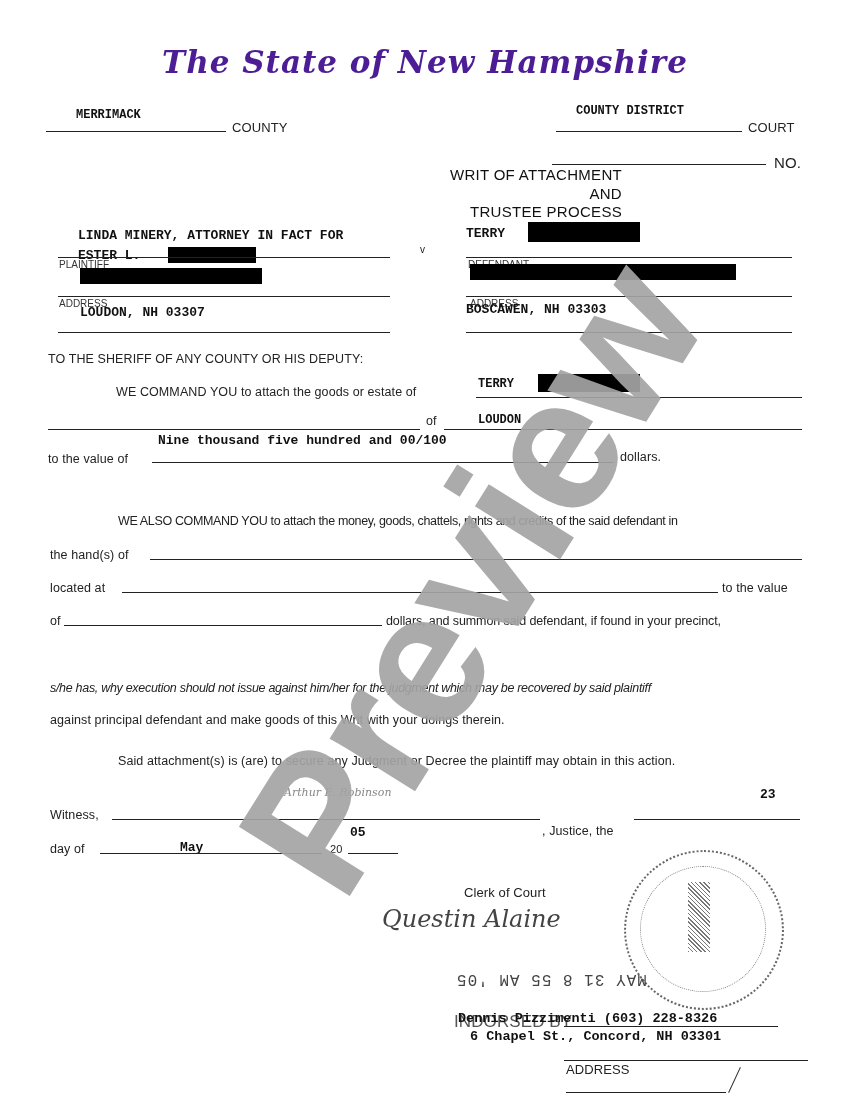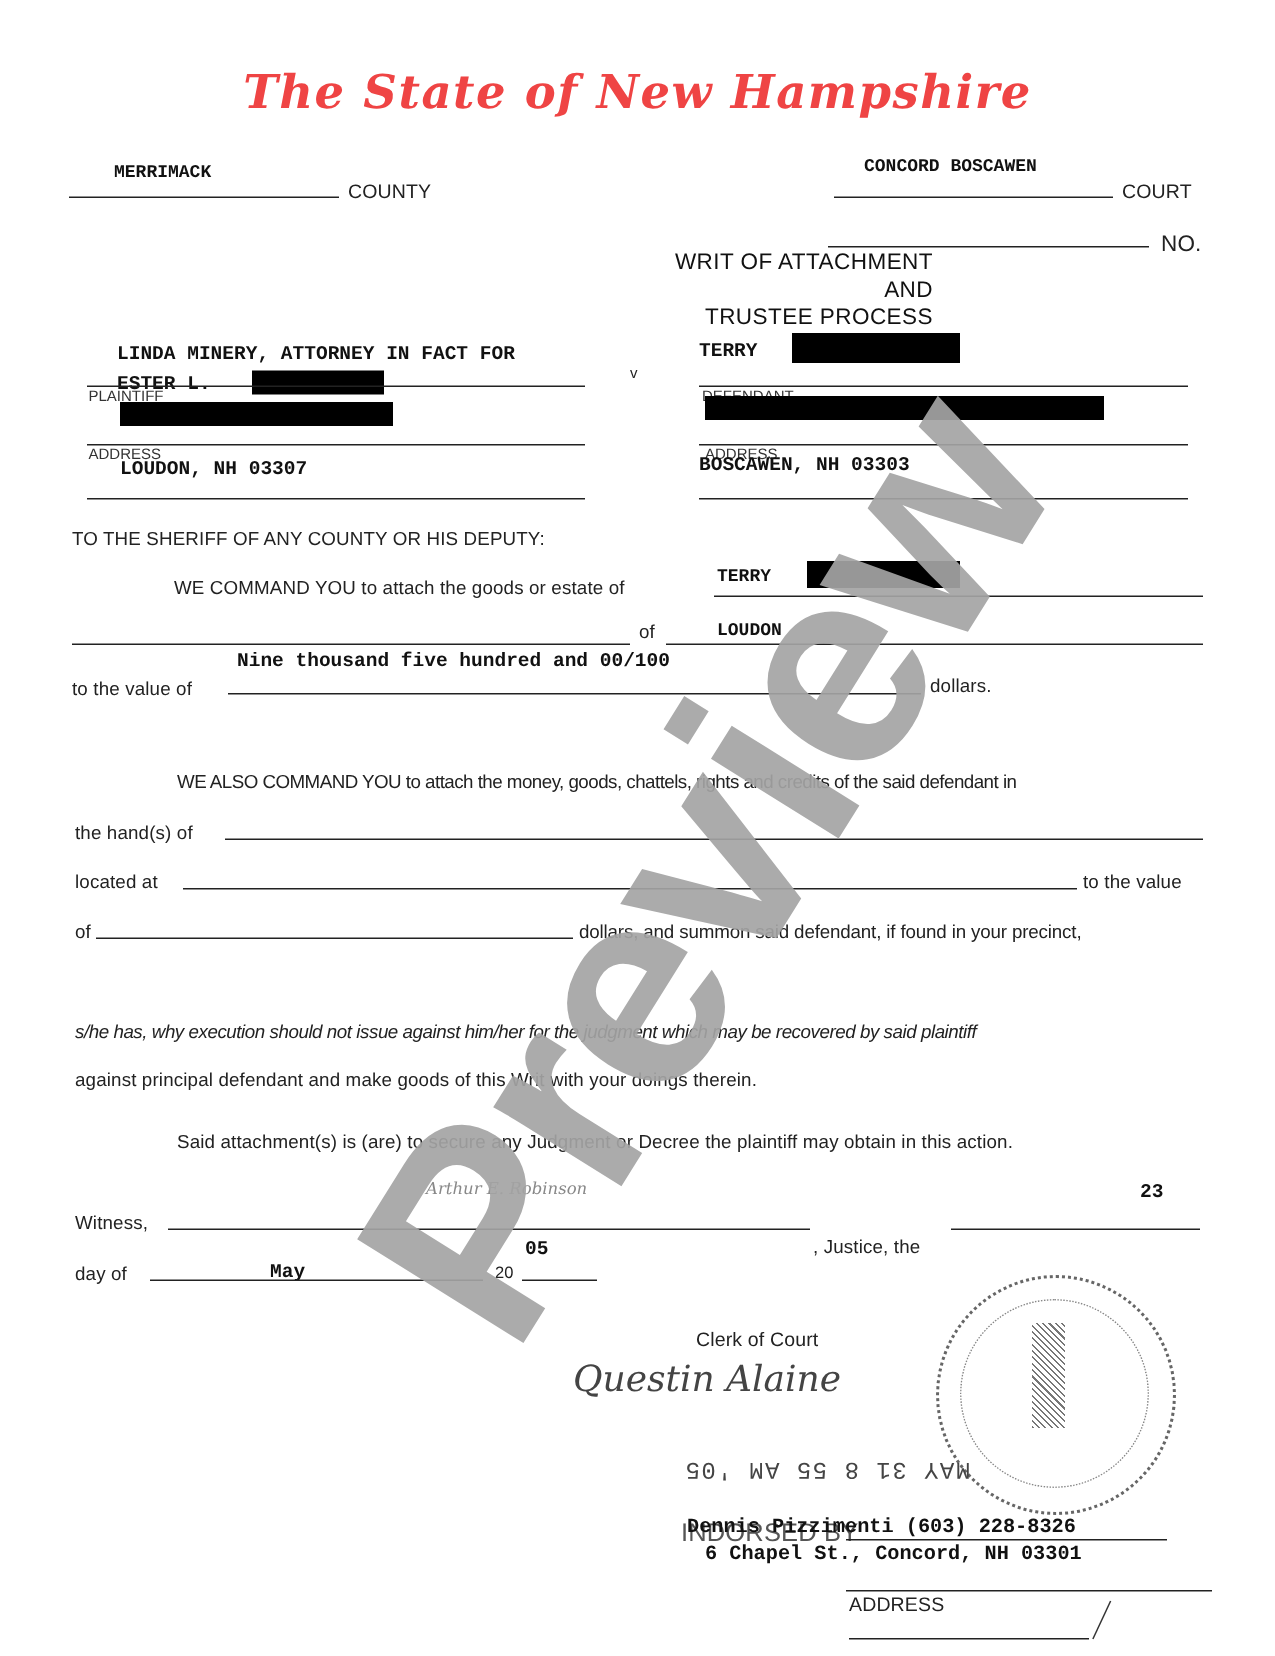--- a/index.html
+++ b/index.html
@@ -6,21 +6,21 @@
   body { width: 850px; height: 1104px; position: relative; overflow: hidden; color: #111; }
   .page { position: absolute; left: 0; top: 0; width: 850px; height: 1104px; }
   .abs { position: absolute; white-space: nowrap; }
   .sans { font-family: "Liberation Sans", sans-serif; font-size: 12.5px; color: #222; letter-spacing: 0.1px; }
   .mono { font-family: "Liberation Mono", monospace; font-weight: bold; font-size: 13px; color: #111; }
   .tiny { font-family: "Liberation Sans", sans-serif; font-size: 10px; color: #333; }
   .line { position: absolute; height: 1px; background: #222; }
   .redact { position: absolute; background: #000; }
   .title {
     position: absolute; left: 0; width: 850px; top: 44px; text-align: center;
-    font-family: "DejaVu Serif", serif; font-weight: bold; font-size: 31px; color: #ef4444;
+    font-family: "DejaVu Serif", serif; font-weight: bold; font-size: 31px; color: #4c1d95;
     letter-spacing: 1px; font-style: italic;
   }
   .center { text-align: center; }
   .heading { font-family: "Liberation Sans", sans-serif; font-size: 15px; color: #111; letter-spacing: 0.3px; text-align: right; }
   .watermark {
     position: absolute; left: 120px; top: 470px; width: 700px; text-align: center;
     font-family: "Liberation Sans", sans-serif; font-weight: bold; font-size: 190px;
     color: #a4a4a4; opacity: 0.92; transform: rotate(-58deg); transform-origin: center center;
     pointer-events: none; letter-spacing: -4px;
   }
@@ -38,21 +38,21 @@
 <body>
 
 <div class="page">
 
   <div class="title">The State of New Hampshire</div>
 
   <div class="abs mono" style="left:76px; top:108px; font-size:12px;">MERRIMACK</div>
   <div class="line" style="left:46px; top:131px; width:180px;"></div>
   <div class="abs sans" style="left:232px; top:120px; font-size:13px;">COUNTY</div>
 
-  <div class="abs mono" style="left:576px; top:104px; font-size:12px;">CONCORD BOSCAWEN</div>
+  <div class="abs mono" style="left:576px; top:104px; font-size:12px;">COUNTY DISTRICT</div>
   <div class="line" style="left:556px; top:131px; width:186px;"></div>
   <div class="abs sans" style="left:748px; top:120px; font-size:13px;">COURT</div>
 
   <div class="line" style="left:552px; top:164px; width:214px;"></div>
   <div class="abs sans" style="left:774px; top:154px; font-size:15px;">NO.</div>
 
   <div class="abs heading center" style="left:222px; top:166px; width:400px;">WRIT OF ATTACHMENT</div>
   <div class="abs heading center" style="left:222px; top:185px; width:400px;">AND</div>
   <div class="abs heading center" style="left:222px; top:203px; width:400px;">TRUSTEE PROCESS</div>
 

